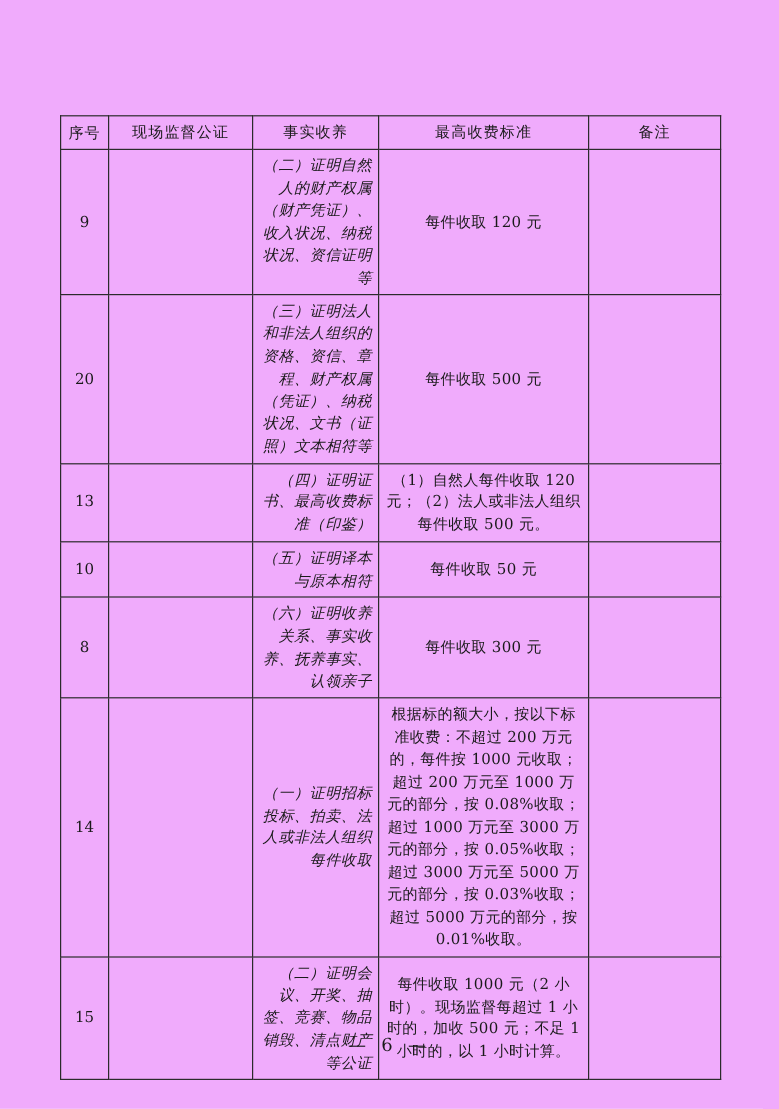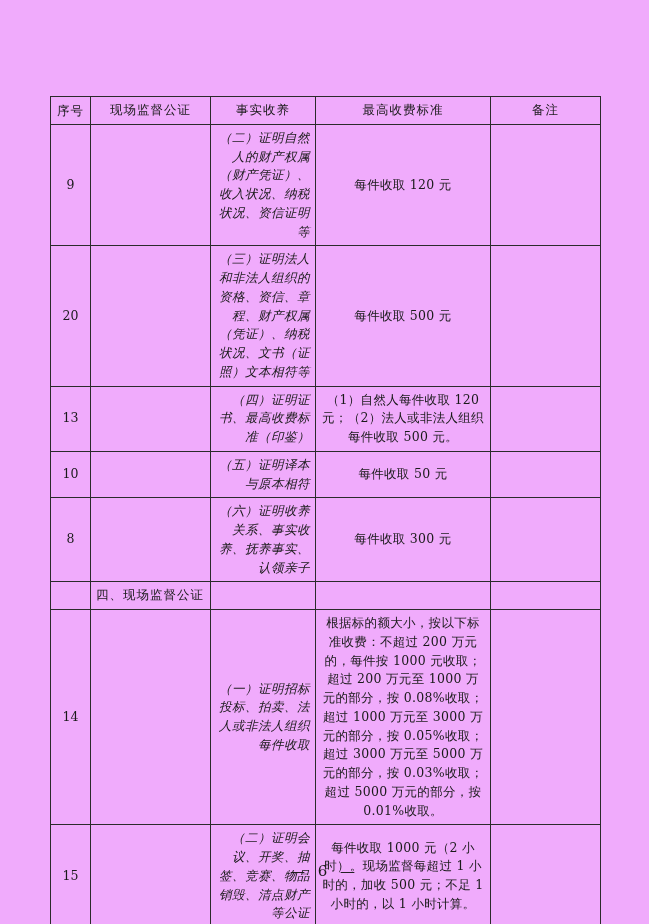--- a/index.html
+++ b/index.html
@@ -149,27 +149,20 @@
         </tr>
 
         <tr>
           <td class="cell-no">8</td>
           <td class="cell-cat"></td>
           <td class="cell-item pad-tall">（六）证明收养关系、事实收养、抚养事实、认领亲子</td>
           <td class="cell-std">每件收取 300 元</td>
           <td class="cell-empty"></td>
         </tr>
 
-        <tr class="section-row">
-          <td class="cell-no"></td>
-          <td class="cell-cat">四、现场监督公证</td>
-          <td class="cell-item"></td>
-          <td class="cell-std"></td>
-          <td class="cell-empty"></td>
-        </tr>
 
         <tr>
           <td class="cell-no">14</td>
           <td class="cell-cat"></td>
           <td class="cell-item pad-tall">（一）证明招标投标、拍卖、法人或非法人组织每件收取</td>
           <td class="cell-std pad-tall">根据标的额大小，按以下标准收费：不超过 200 万元的，每件按 1000 元收取；超过 200 万元至 1000 万元的部分，按 0.08%收取；超过 1000 万元至 3000 万元的部分，按 0.05%收取；超过 3000 万元至 5000 万元的部分，按 0.03%收取；超过 5000 万元的部分，按 0.01%收取。</td>
           <td class="cell-empty"></td>
         </tr>
 
         <tr>

